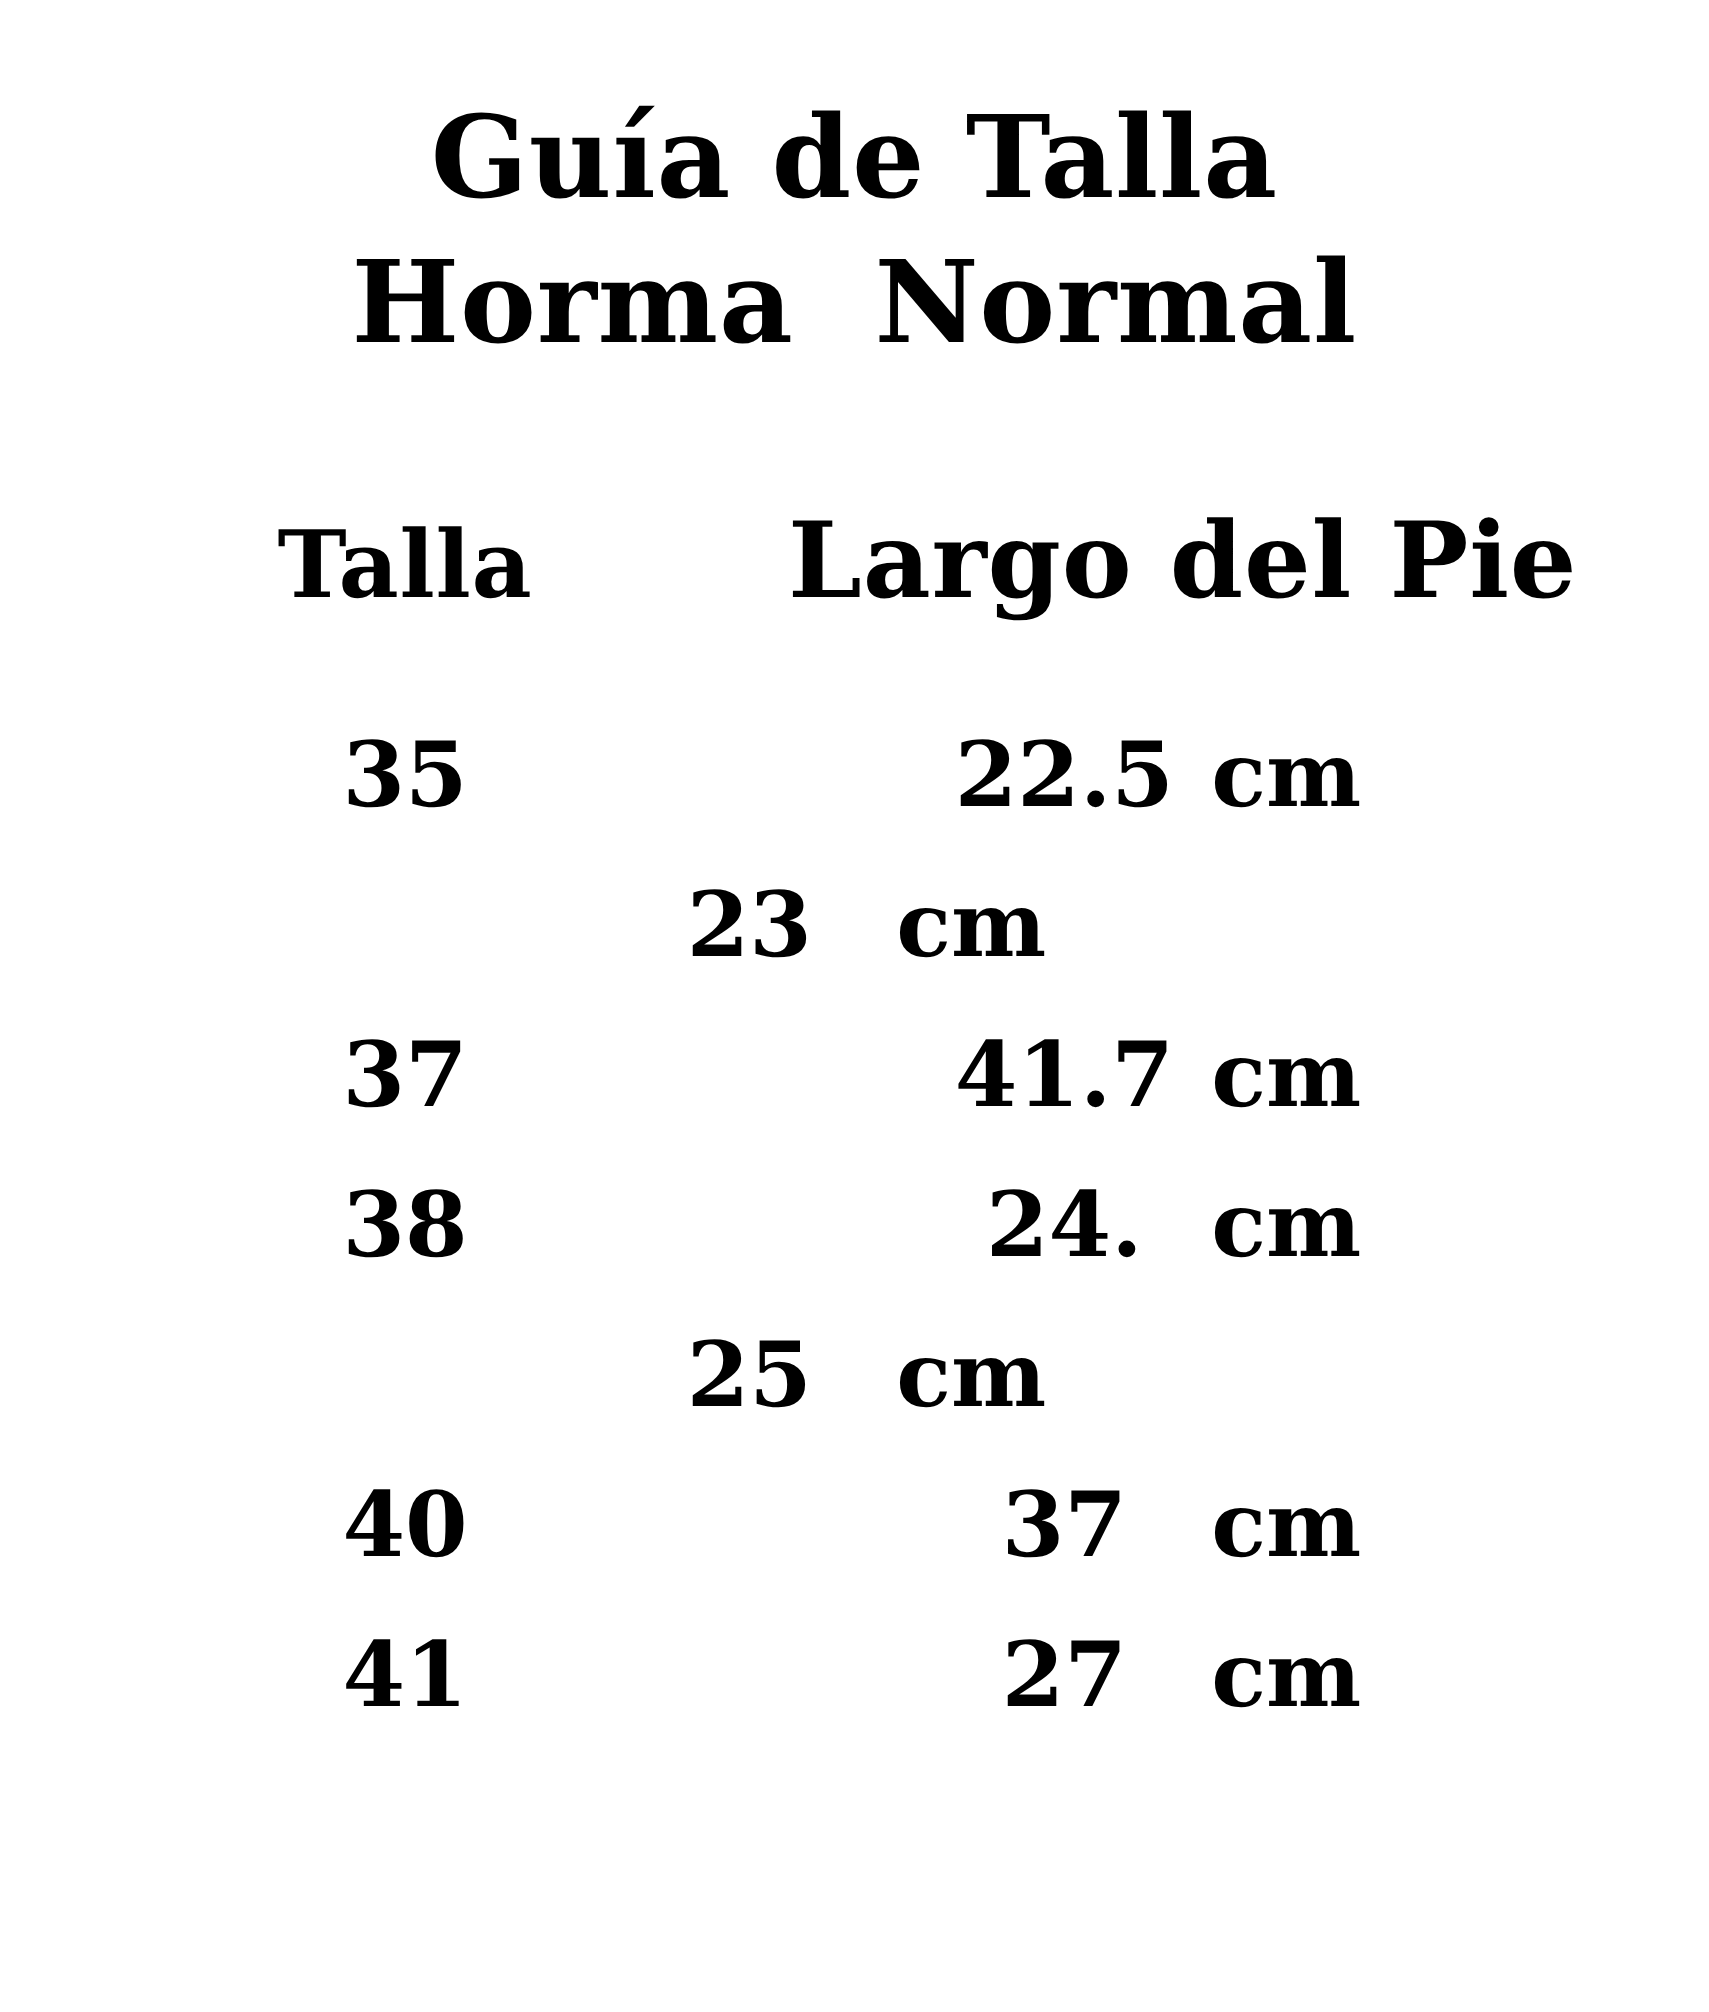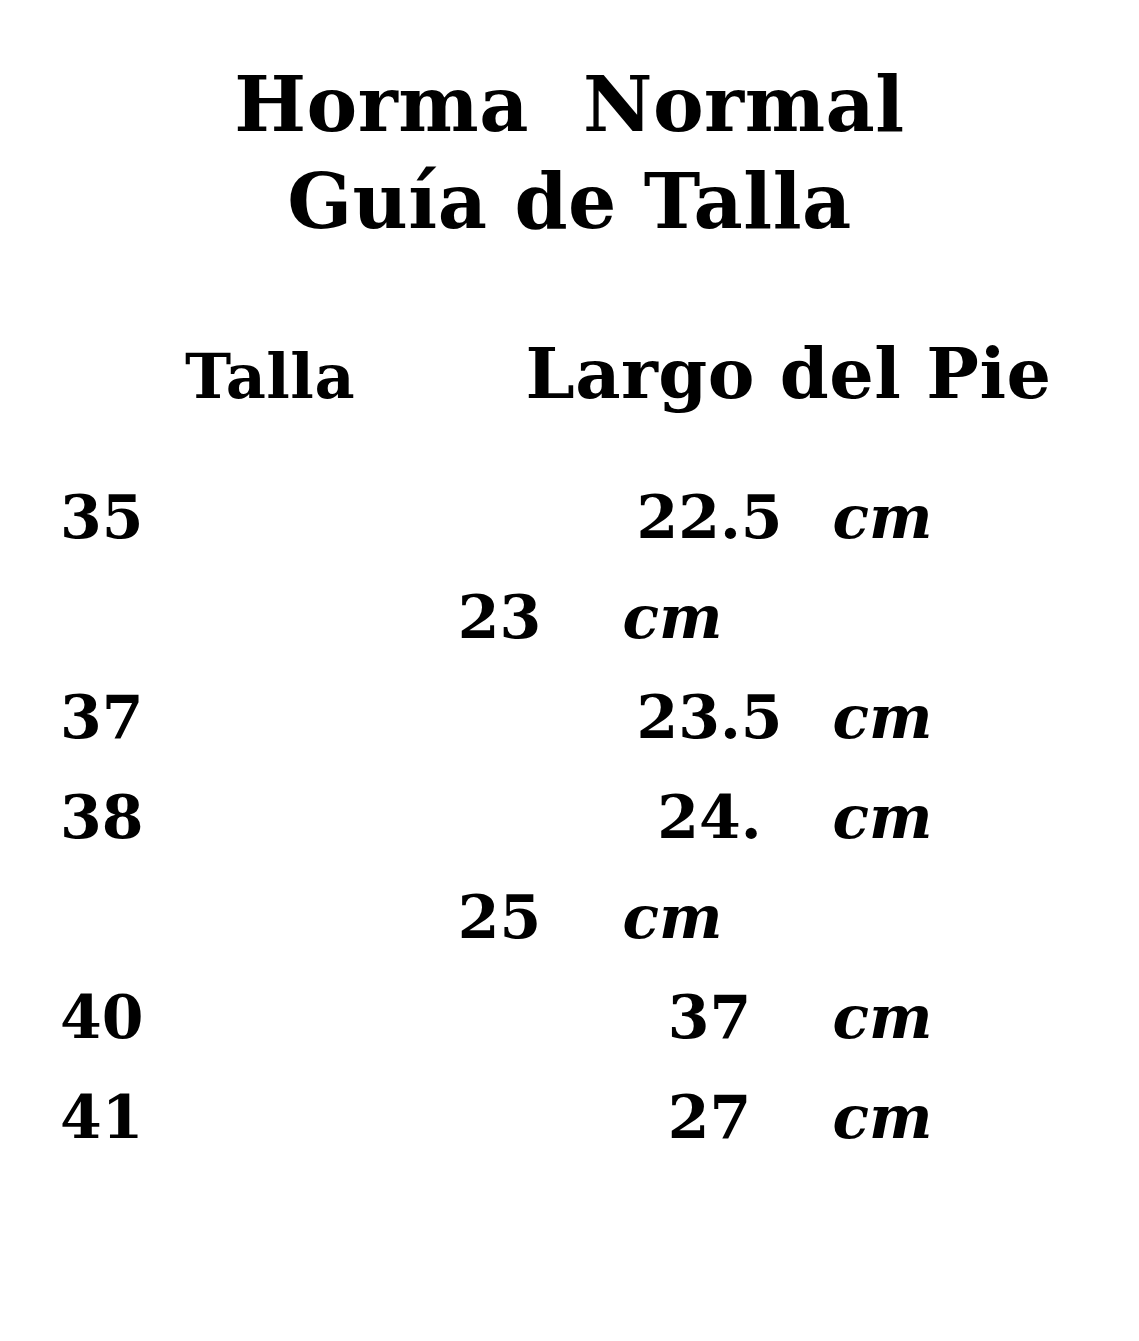--- a/index.html
+++ b/index.html
@@ -65,21 +65,21 @@
     padding-left: 60px;
     padding-right: 42px;
   }
   .row {
     display: flex;
     align-items: baseline;
     height: 100px;
   }
   .cell-size {
     width: 420px;
-    text-align: left;
+    text-align: center;
     font-weight: bold;
     font-size: 60px;
     line-height: 1;
   }
   .cell-len {
     flex: 1;
     display: flex;
     justify-content: center;
     align-items: baseline;
     font-weight: bold;
@@ -87,33 +87,32 @@
     line-height: 1;
   }
   .len-value {
     display: inline-block;
     width: 180px;
     text-align: center;
   }
   .len-unit {
     display: inline-block;
     width: 150px;
-    text-align: center;
+    text-align: left;
     padding-left: 8px;
-    font-style: italic;
   }
 </style>
 </head>
 <body>
 
 <div class="page">
 
   <div class="title-block">
+    <div class="title-line">Guía de Talla</div>
     <div class="title-line">Horma  Normal</div>
-    <div class="title-line">Guía de Talla</div>
   </div>
 
   <div class="header-row">
     <div class="col-size-head">Talla</div>
     <div class="col-len-head">Largo del Pie</div>
   </div>
 
   <div class="rows">
 
     <div class="row">
@@ -127,21 +126,21 @@
     <div class="row">
       <div class="cell-len">
         <span class="len-value">23</span>
         <span class="len-unit">cm</span>
       </div>
     </div>
 
     <div class="row">
       <div class="cell-size">37</div>
       <div class="cell-len">
-        <span class="len-value">23.5</span>
+        <span class="len-value">41.7</span>
         <span class="len-unit">cm</span>
       </div>
     </div>
 
     <div class="row">
       <div class="cell-size">38</div>
       <div class="cell-len">
         <span class="len-value">24.</span>
         <span class="len-unit">cm</span>
       </div>

